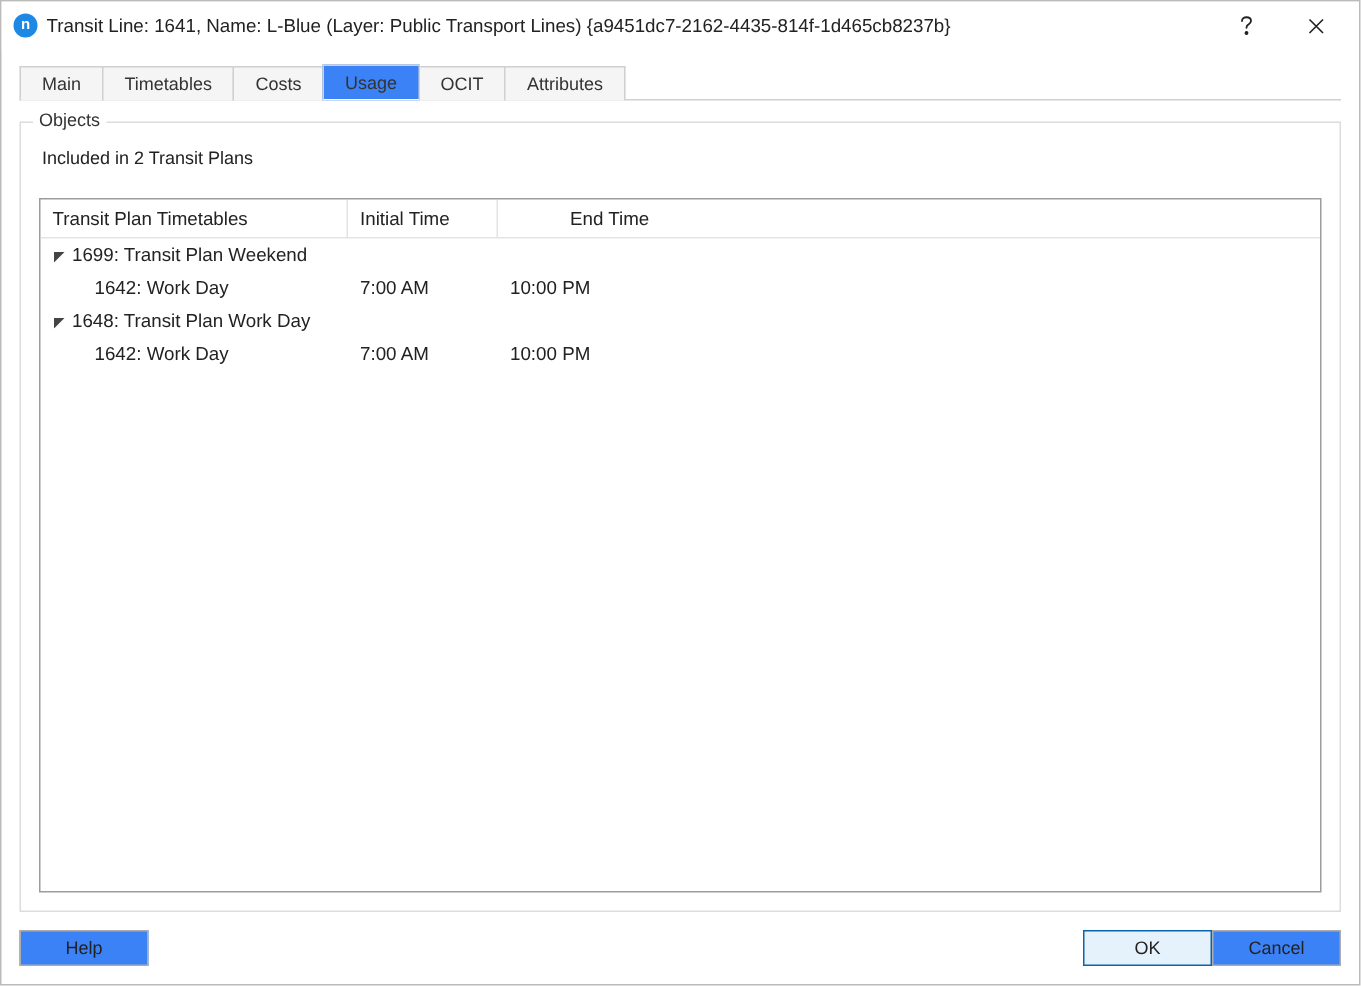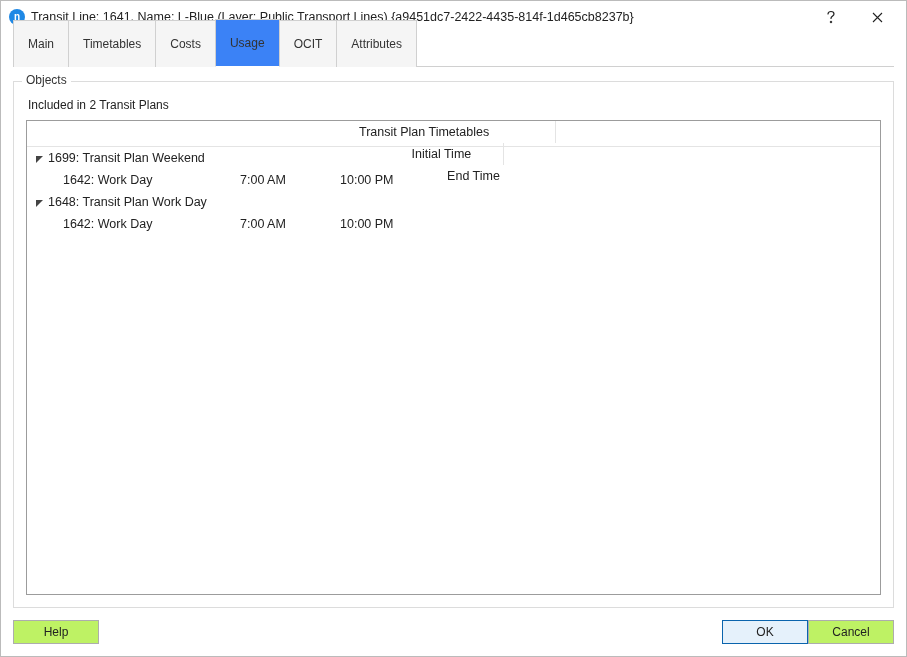--- a/index.html
+++ b/index.html
@@ -61,21 +61,21 @@
   }
 
   .tabs {
     display: flex;
     align-items: flex-end;
     height: 26px;
     border-bottom: 1px solid #d0d0d0;
     gap: 0;
   }
   .tab {
-    padding: 16px 14px;
+    padding: 4px 14px;
     border: 1px solid #d0d0d0;
     border-bottom: none;
     background: #f5f5f5;
     margin-right: -1px;
     position: relative;
     top: 1px;
     cursor: default;
     color: #333;
     font-size: 12px;
   }
@@ -99,21 +99,21 @@
     top: -9px;
     left: 8px;
     background: #ffffff;
     padding: 0 4px;
     font-size: 12px;
     color: #333;
   }
   .included {
     font-size: 12px;
     color: #222;
-    margin: 2px 0 8px 2px;
+    margin: 2px 0 20px 2px;
   }
   .tree-table {
     border: 1px solid #9c9c9c;
     flex: 1;
     background: #ffffff;
     overflow: auto;
   }
   .tt-header {
     display: flex;
     height: 26px;
@@ -152,59 +152,58 @@
   .cell-end  { flex: 1; }
   .caret {
     display: inline-block;
     margin-right: 4px;
   }
   .caret svg { display: block; }
   .indent-child { padding-left: 36px !important; }
   .indent-parent { padding-left: 8px !important; }
   .small-tick {
     position: relative;
-    flex-direction: column;
   }
   .small-tick svg {
     position: absolute;
     top: -6px;
     left: 80px;
   }
 
   .bottom-bar {
     display: flex;
     justify-content: space-between;
     align-items: center;
     padding-top: 12px;
   }
   .btn {
     min-width: 86px;
     height: 24px;
     border: 1px solid #adadad;
-    background: #bef264;
+    background: #3b82f6;
     font-size: 12px;
     color: #222;
     cursor: default;
     display: inline-flex;
     align-items: center;
     justify-content: center;
     padding: 0 10px;
   }
   .btn.primary {
     border: 1.5px solid #0a64ad;
     background: #e5f1fb;
   }
   .bottom-right { display: flex; gap: 0; }
 </style>
 </head>
 <body>
 
 <div class="titlebar">
   <div class="icon-app">n</div>
-  <div class="title">Transit Line: 1641, Name: L-Blue (Layer: Public Transport Lines) {a9451dc7-2422-4435-814f-1d465cb8237b}</div>
+  <div class="title">Transit Line: 1641, Name: L-Blue (Layer: Public Transport Lines) {a9451dc7-2162-4435-814f-1d465cb8237b}</div>
   <div class="controls">
     <div class="ctrl">
       <svg width="10" height="14" viewBox="0 0 10 14" fill="none">
         <path d="M2 4c0-1.5 1.3-2.5 3-2.5S8 2.5 8 4c0 1.3-1 1.8-2 2.5-0.7 0.5-1 1-1 2" stroke-width="1.2" stroke-linecap="round"></path>
         <circle cx="5" cy="12" r="0.8" fill="#222"></circle>
       </svg>
     </div>
     <div class="ctrl">
       <svg width="11" height="11" viewBox="0 0 11 11" fill="none">
         <path d="M1 1 L10 10 M10 1 L1 10" stroke-width="1.1"></path>

